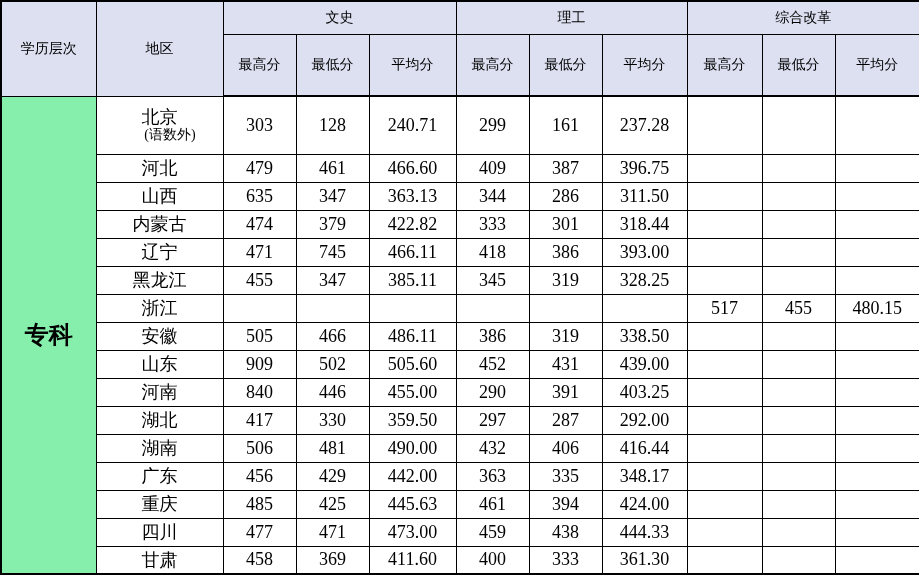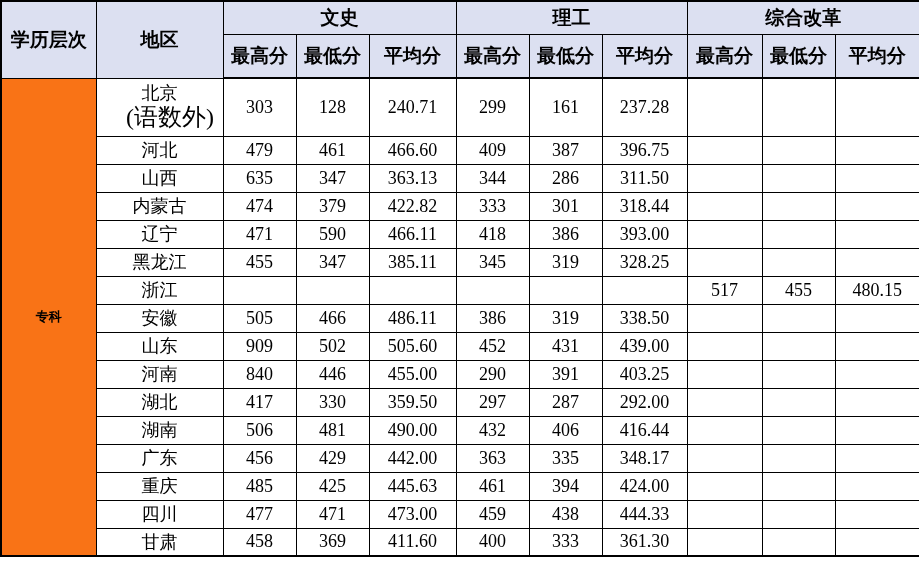--- a/index.html
+++ b/index.html
@@ -16,36 +16,36 @@
     border: 1px solid #000;
     text-align: center;
     vertical-align: middle;
     padding: 0 2px;
     overflow: hidden;
     white-space: nowrap;
   }
   thead th {
     background: #dce0f1;
     font-family: "Liberation Sans", sans-serif;
-    font-weight: bold;
-    font-size: 19px;
+    font-weight: normal;
+    font-size: 14px;
   }
   tr.h2 th { border-bottom: 2px solid #000; }
   tbody td { font-size: 18px; }
   td.level-cell {
     font-family: "Liberation Sans", sans-serif;
     font-weight: bold;
-    font-size: 13px;
-    background: #f97316;
+    font-size: 24px;
+    background: #86efac;
   }
   td.region-cell { font-size: 18px; text-align: center; }
-  .region-note { font-size: 24px; line-height: 1.15; padding-left: 21px; }
+  .region-note { font-size: 14px; line-height: 1.15; padding-left: 21px; }
   .region-main { line-height: 1.15; }
   tr.h1 { height: 33px; }
-  tr.h2 { height: 44px; }
+  tr.h2 { height: 62px; }
   tr.r-tall { height: 58px; }
   tr.r { height: 28px; }
 </style>
 </head>
 <body>
 
 <div class="wrap">
 <table class="score-table">
   <colgroup>
     <col style="width:95px">
@@ -129,21 +129,21 @@
       <td>333</td>
       <td>301</td>
       <td>318.44</td>
       <td></td>
       <td></td>
       <td></td>
     </tr>
     <tr class="r">
       <td class="region-cell">辽宁</td>
       <td>471</td>
-      <td>590</td>
+      <td>745</td>
       <td>466.11</td>
       <td>418</td>
       <td>386</td>
       <td>393.00</td>
       <td></td>
       <td></td>
       <td></td>
     </tr>
     <tr class="r">
       <td class="region-cell">黑龙江</td>

